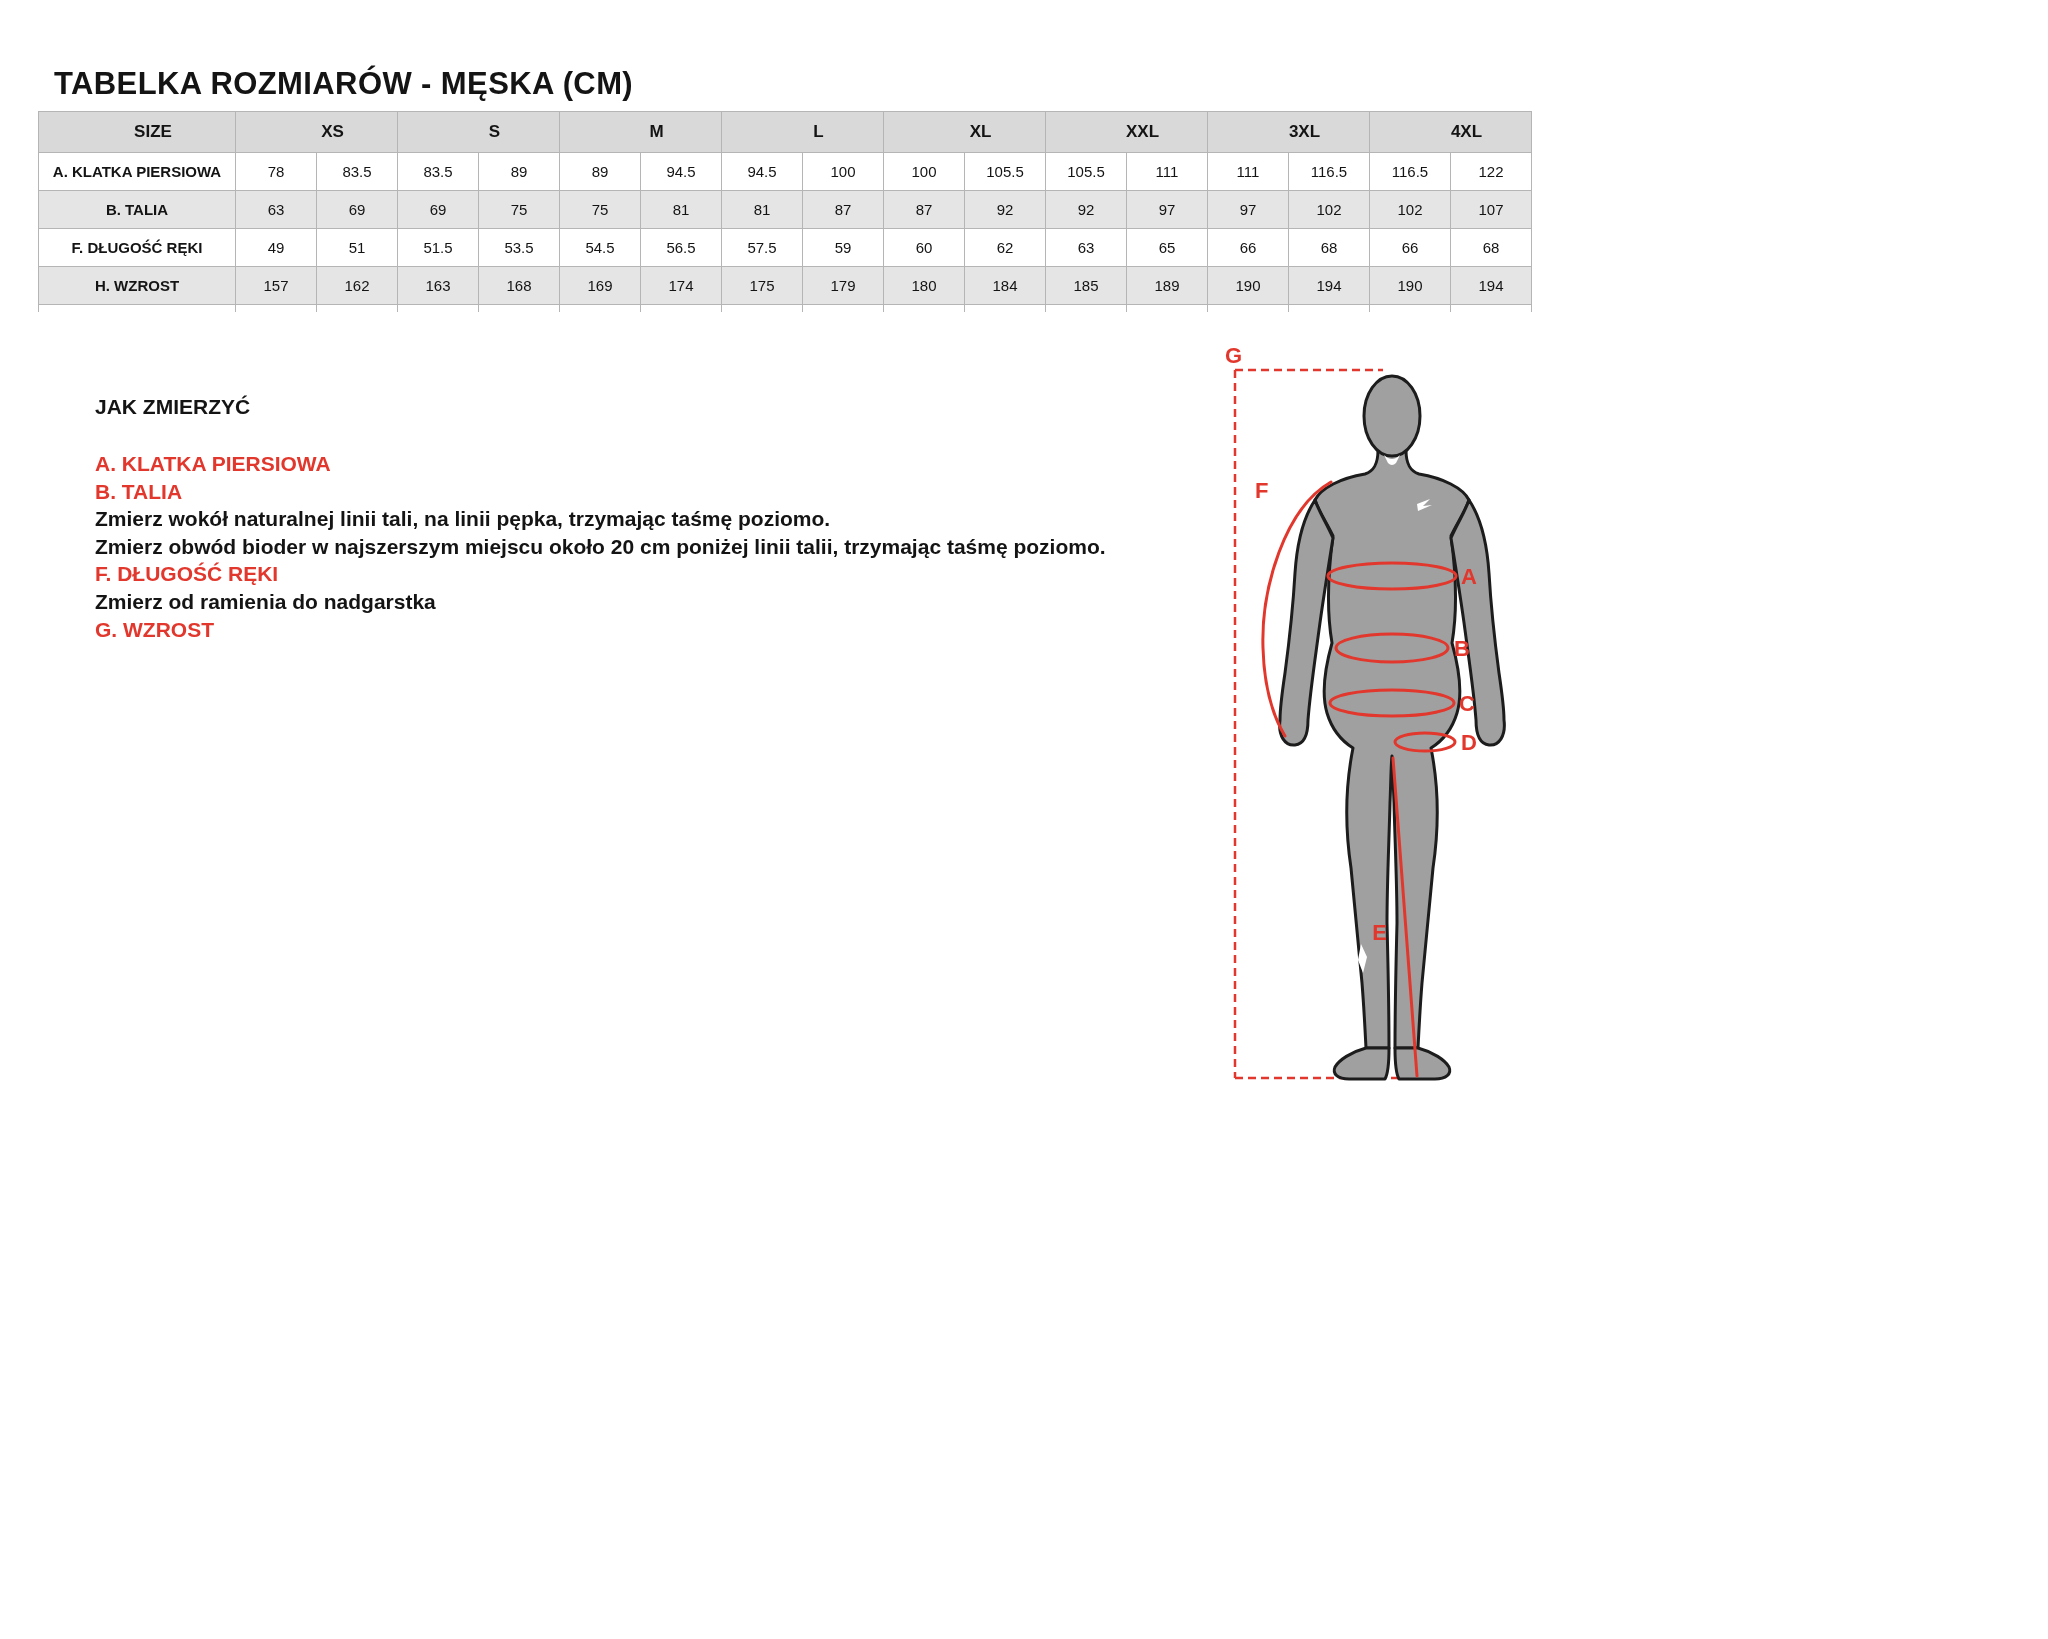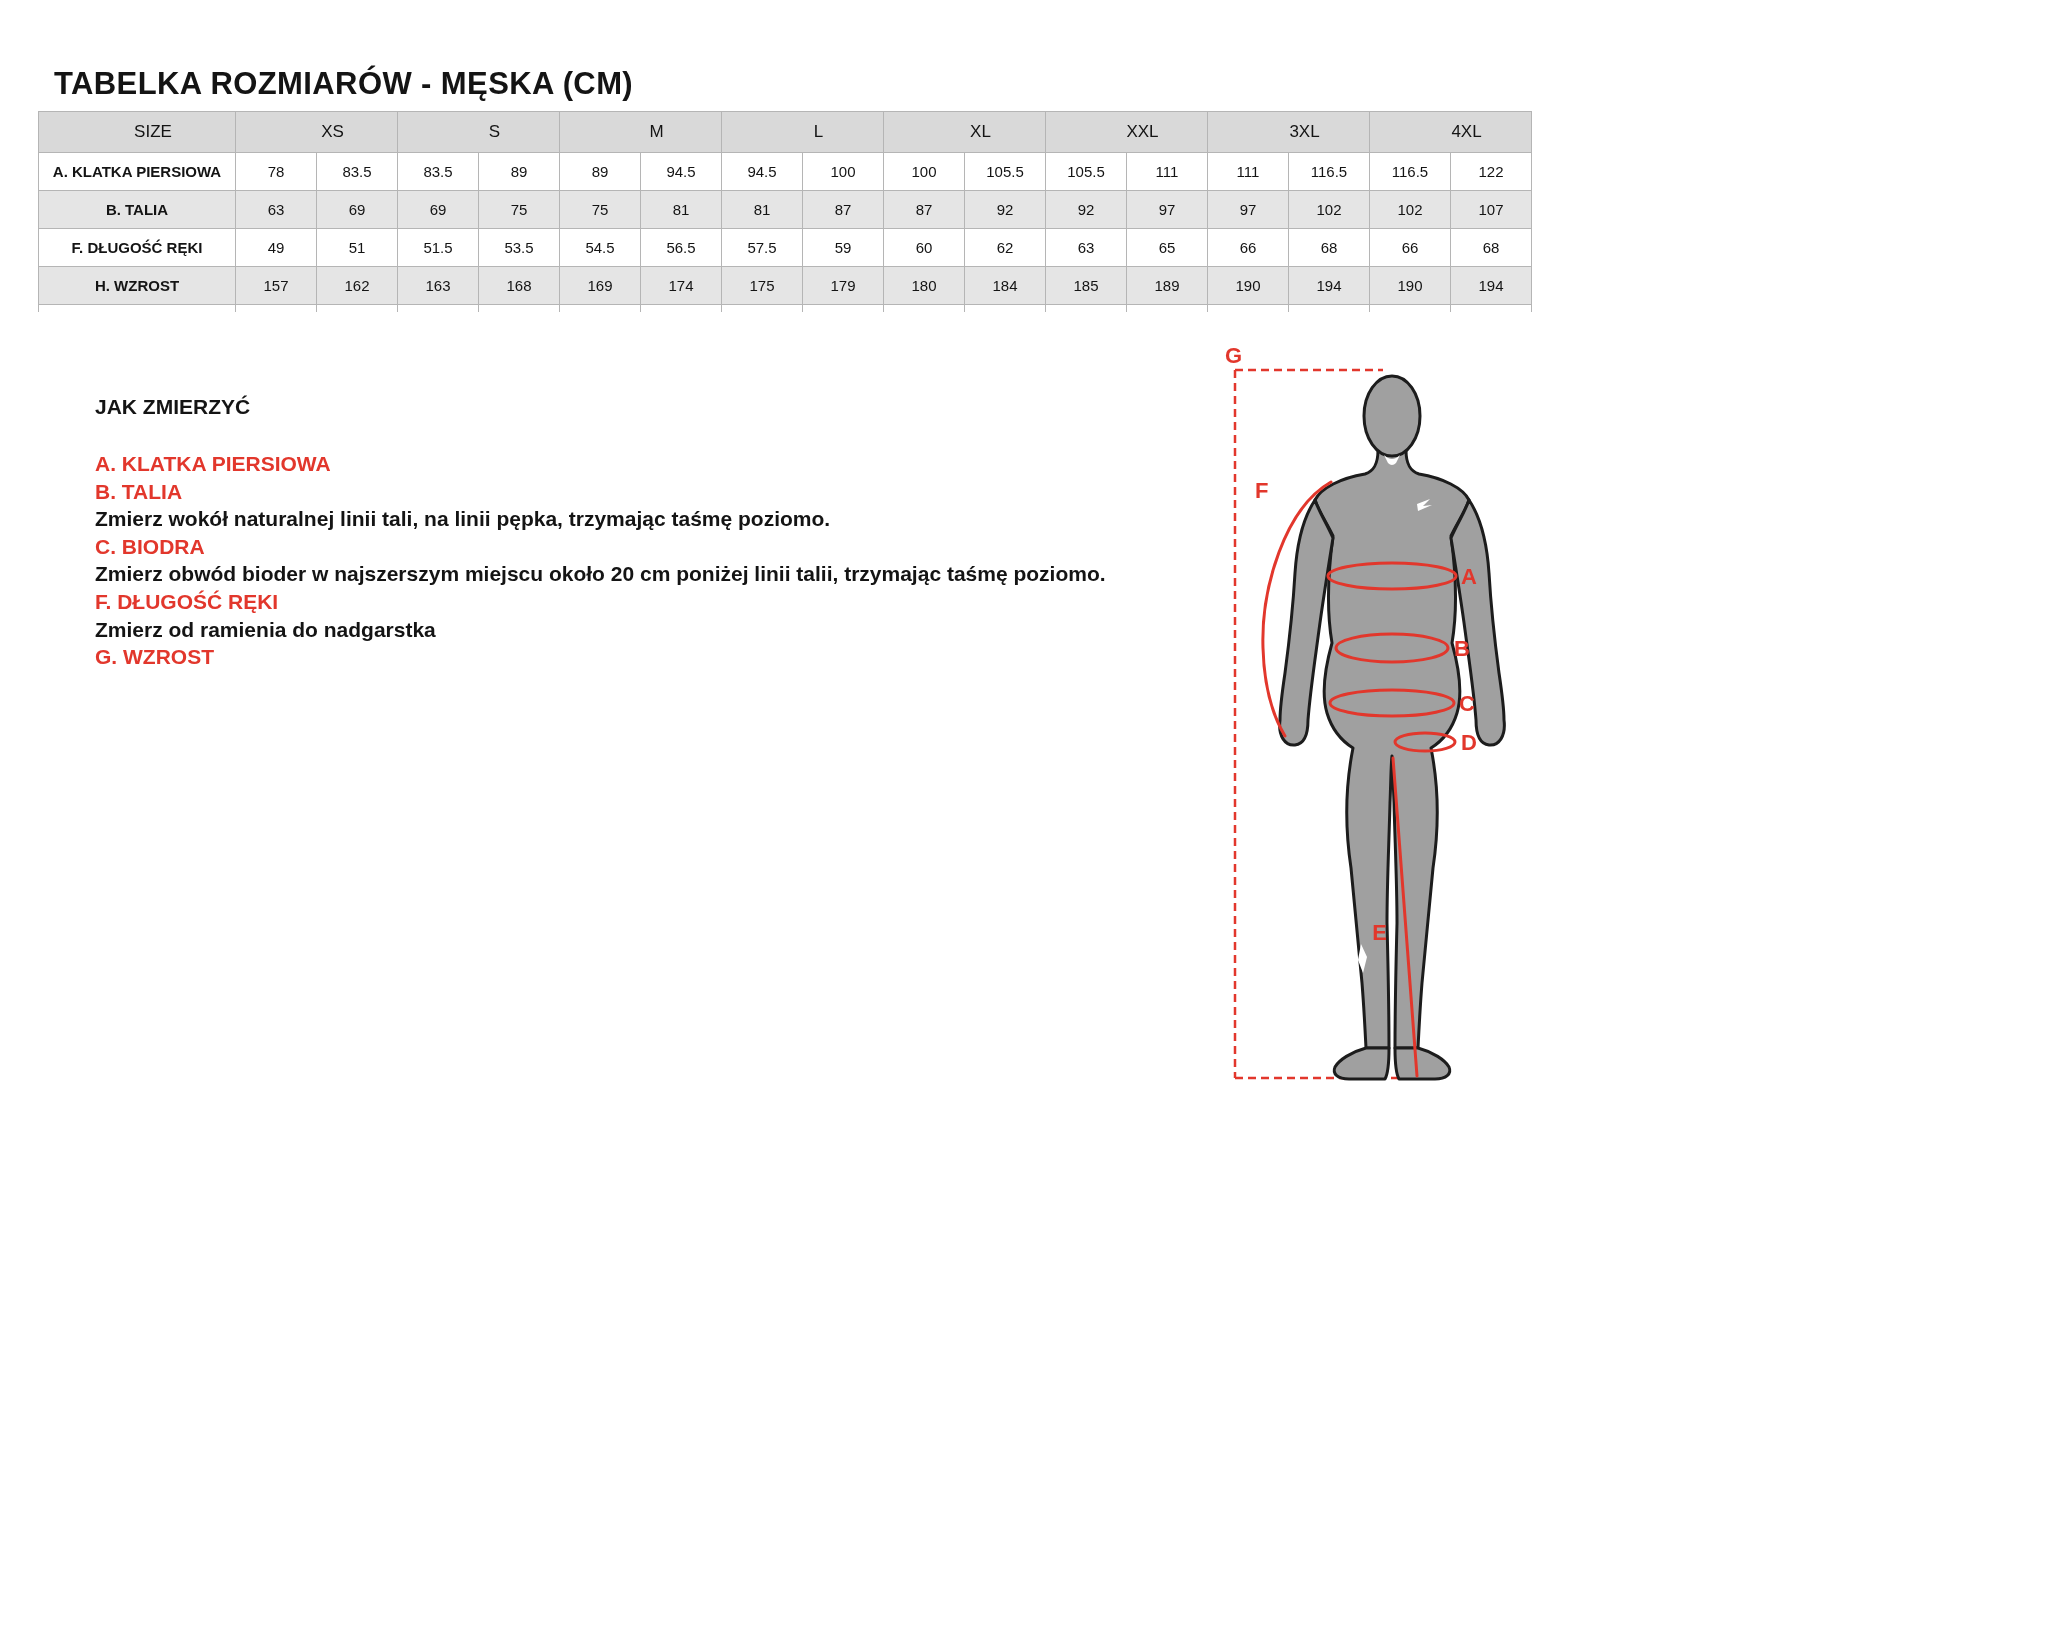--- a/index.html
+++ b/index.html
@@ -32,21 +32,21 @@
     border-collapse: collapse; table-layout: fixed;
   }
   .size-table th, .size-table td {
     border: 1px solid #b5b5b5;
     text-align: center; vertical-align: middle;
     padding: 0;
   }
   .size-table thead th {
     height: 41px;
     background: var(--th-bg, #d9d9d9);
-    font-size: 17px; font-weight: 400; padding-left: 32px;
+    font-size: 17px; font-weight: 700; padding-left: 32px;
   }
   .size-table thead th.label-col { width: 197px; }
   .size-table tbody th.label-col { font-size: 15px; font-weight: 700; }
   .size-table tbody td { font-size: 15px; font-weight: 400; height: 38px; }
   .size-table tbody tr { background: #ffffff; }
   .size-table tbody tr.alt { background: var(--alt-bg, #e5e5e5); }
   .size-table tbody tr.partial th,
   .size-table tbody tr.partial td {
     height: 7px; border-bottom: none; background: #ffffff;
   }
@@ -193,21 +193,20 @@
         </tr>
       </tbody>
   </table>
 
   <h2 class="howto-heading">JAK ZMIERZYĆ</h2>
 
   <div class="howto">
     <div class="label">A. KLATKA PIERSIOWA</div>
     <div class="label">B. TALIA</div>
     <div class="text">Zmierz wokół naturalnej linii tali, na linii pępka, trzymając taśmę poziomo.</div>
-    <div class="label">C. BIODRA</div>
     <div class="text">Zmierz obwód bioder w najszerszym miejscu około 20 cm poniżej linii talii, trzymając taśmę poziomo.</div>
     <div class="label">F. DŁUGOŚĆ RĘKI</div>
     <div class="text">Zmierz od ramienia do nadgarstka</div>
     <div class="label">G. WZROST</div>
   </div>
 
   <div class="figure-wrap">
     <svg viewBox="0 0 320 740" width="320" height="740">
 
       <g>

